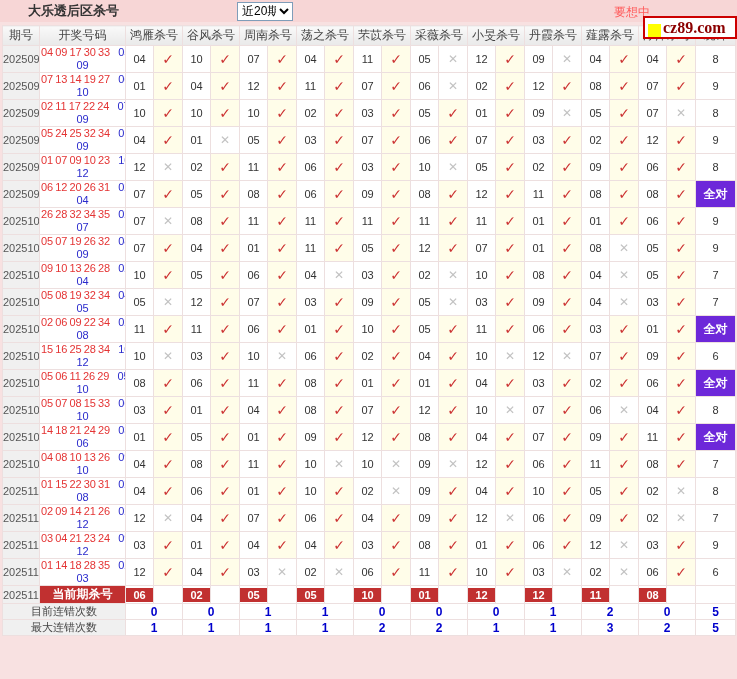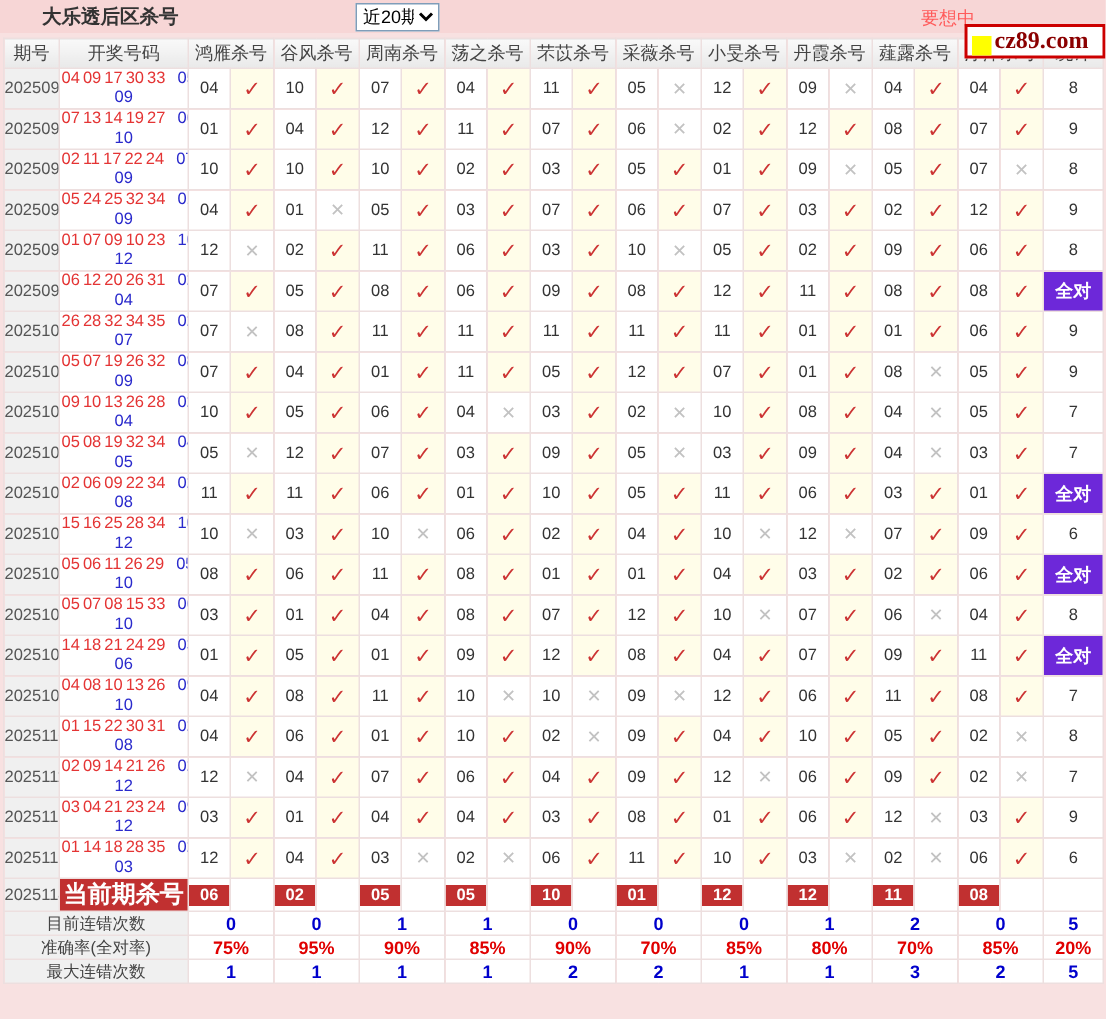--- a/index.html
+++ b/index.html
@@ -45,21 +45,21 @@
   .back-first { margin-left:7px; }
   td.knum { background:#fff; color:#333; font-size:11px; }
   td.mark { background:#fff; }
   td.mark.ok { background:#FFFDE9; }
   .check-g { color:#CC3333; font-size:14px; font-weight:bold; }
   .cross-g { color:#C2C2C2; font-size:12px; }
   td.stat { background:#fff; color:#333; }
   td.stat.perfect { background:#6d28d9; color:#fff; font-weight:bold; font-size:12px; }
   
   tr.current { height:15px; }
-  td.banner { background:#C13030; color:#fff; font-weight:bold; font-size:16px; }
+  td.banner { background:#C13030; color:#fff; font-weight:bold; font-size:12px; }
   td.badgecell { background:#fff; }
   .kbadge { background:#C13030; color:#fff; font-weight:bold; font-size:11px;
     height:14px; line-height:14px; width:100%; }
   
   tr.summary { height:14px; }
   td.sumlabel { background:#F0F0F0; color:#444; font-size:11px; }
   td.sumval { background:#fff; color:#0000CC; font-weight:bold; font-size:12px; }
   tr.redrow td.sumval { color:#E00000; }
 </style>
 </head>
@@ -734,34 +734,20 @@
           <td class="sumval" colspan="2">1</td>
           <td class="sumval" colspan="2">1</td>
           <td class="sumval" colspan="2">0</td>
           <td class="sumval" colspan="2">0</td>
           <td class="sumval" colspan="2">0</td>
           <td class="sumval" colspan="2">1</td>
           <td class="sumval" colspan="2">2</td>
           <td class="sumval" colspan="2">0</td>
           <td class="sumval">5</td>
         </tr>
-        <tr class="summary redrow">
-          <td class="sumlabel" colspan="2">准确率(全对率)</td>
-          <td class="sumval" colspan="2">75%</td>
-          <td class="sumval" colspan="2">95%</td>
-          <td class="sumval" colspan="2">90%</td>
-          <td class="sumval" colspan="2">85%</td>
-          <td class="sumval" colspan="2">90%</td>
-          <td class="sumval" colspan="2">70%</td>
-          <td class="sumval" colspan="2">85%</td>
-          <td class="sumval" colspan="2">80%</td>
-          <td class="sumval" colspan="2">70%</td>
-          <td class="sumval" colspan="2">85%</td>
-          <td class="sumval">20%</td>
-        </tr>
         <tr class="summary">
           <td class="sumlabel" colspan="2">最大连错次数</td>
           <td class="sumval" colspan="2">1</td>
           <td class="sumval" colspan="2">1</td>
           <td class="sumval" colspan="2">1</td>
           <td class="sumval" colspan="2">1</td>
           <td class="sumval" colspan="2">2</td>
           <td class="sumval" colspan="2">2</td>
           <td class="sumval" colspan="2">1</td>
           <td class="sumval" colspan="2">1</td>

